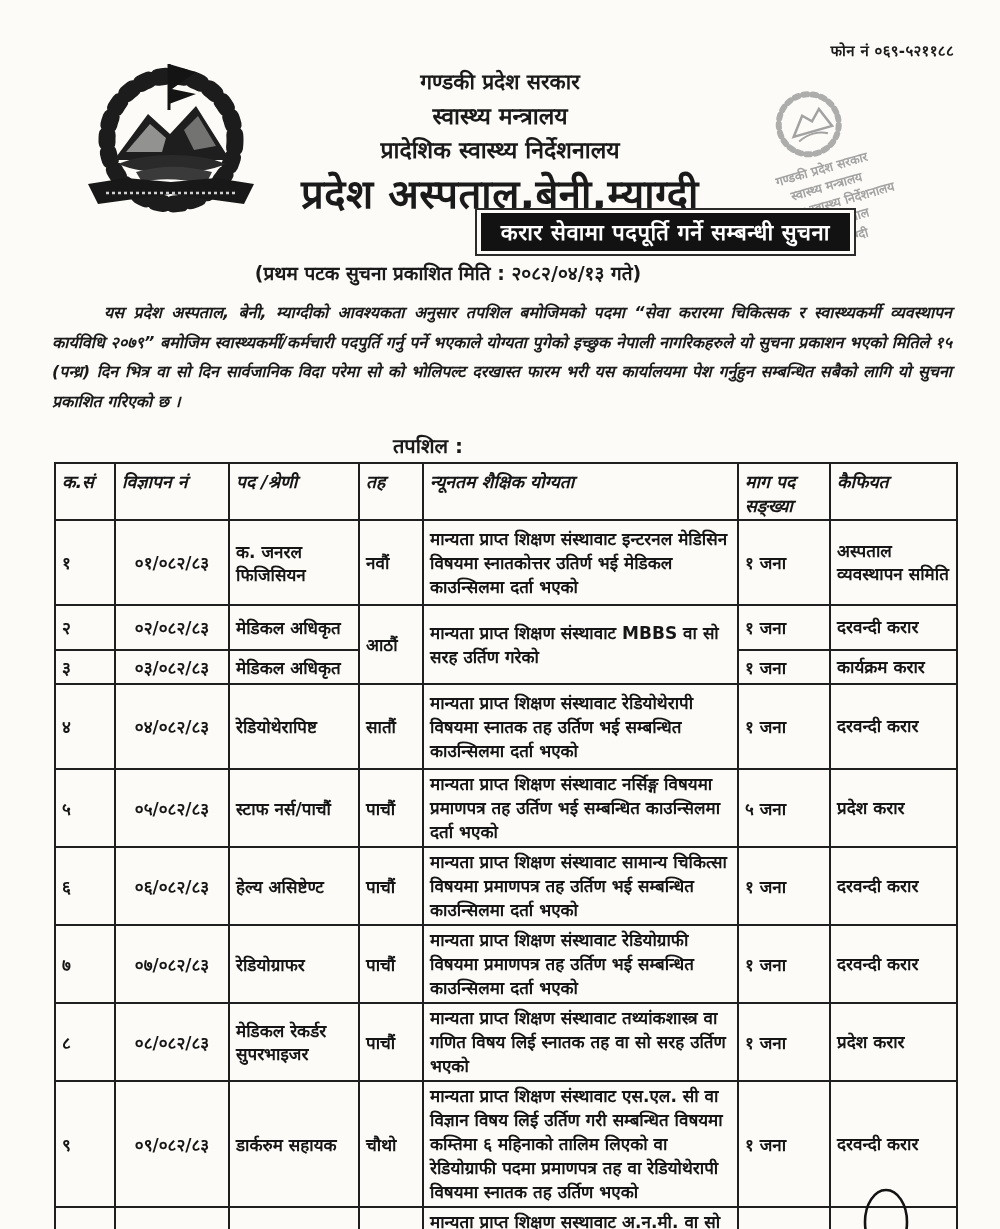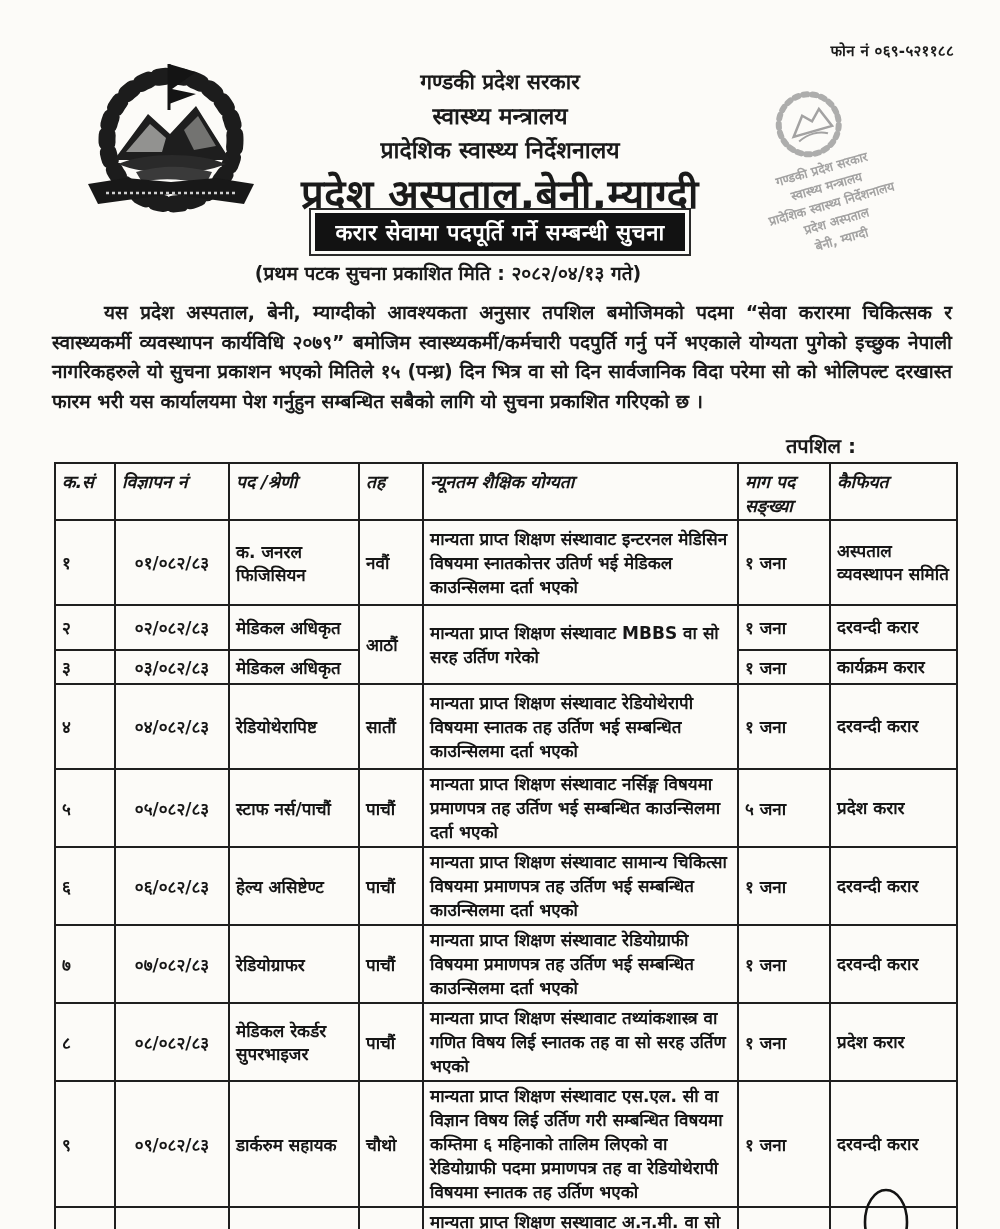--- a/index.html
+++ b/index.html
@@ -20,21 +20,21 @@
   .emblem{position:absolute;left:66px;top:60px;width:210px;height:158px;}
   
   .hdr{
     position:absolute;left:250px;top:72px;width:500px;
     text-align:center;line-height:1.0;
   }
   .hdr .l1{font-size:21px;font-weight:700;margin-bottom:12px;}
   .hdr .l2{font-size:23px;font-weight:700;margin-bottom:11px;}
   .hdr .l3{font-size:23px;font-weight:700;margin-bottom:12px;}
   .hdr .l4{font-size:40px;font-weight:800;letter-spacing:.5px;}
-  .banner-wrap{position:absolute;left:0;top:208px;width:1000px;text-align:center;}
+  .banner-wrap{position:absolute;left:0;top:208px;width:856px;text-align:right;}
   .banner-outer{
     display:inline-block;border:2px solid #2b2b2b;padding:3px 4px;background:#fcfbf8;
   }
   .banner-inner{
     background:#121212;color:#ffffff;
     font-size:22px;font-weight:700;
     padding:3px 20px 5px 20px;letter-spacing:.5px;
   }
   .date-line{
     position:absolute;left:0;top:260px;width:896px;text-align:center;
@@ -44,25 +44,25 @@
   .stamp{
     position:absolute;right:70px;top:86px;width:210px;height:190px;
     transform:rotate(-16deg);
     color:#8d8d8d;opacity:.8;text-align:center;
     pointer-events:none;
   }
   .stamp .s-line{font-size:12.5px;font-weight:700;line-height:1.45;white-space:nowrap;}
   .stamp svg{display:block;margin:0 auto 2px auto;}
   .body-par{
     position:absolute;left:52px;top:298px;width:900px;
-    font-size:19px;line-height:29.5px;font-weight:600;
-    text-align:justify;text-indent:52px;
+    font-size:16px;line-height:29.5px;font-weight:600;
+    text-align:justify;text-indent:52px;font-style:italic;
   }
   .tapsil{
-    position:absolute;left:0;top:432px;width:856px;text-align:right;
+    position:absolute;left:0;top:432px;width:856px;text-align:center;
     font-size:20px;font-weight:700;
   }
   table.grid{
     position:absolute;left:54px;top:462px;width:902px;
     border-collapse:collapse;table-layout:fixed;
     font-size:17px;font-weight:600;color:#161616;
   }
   table.grid th,table.grid td{
     border:2px solid #1f1f1f;
     padding:2px 6px;vertical-align:middle;

